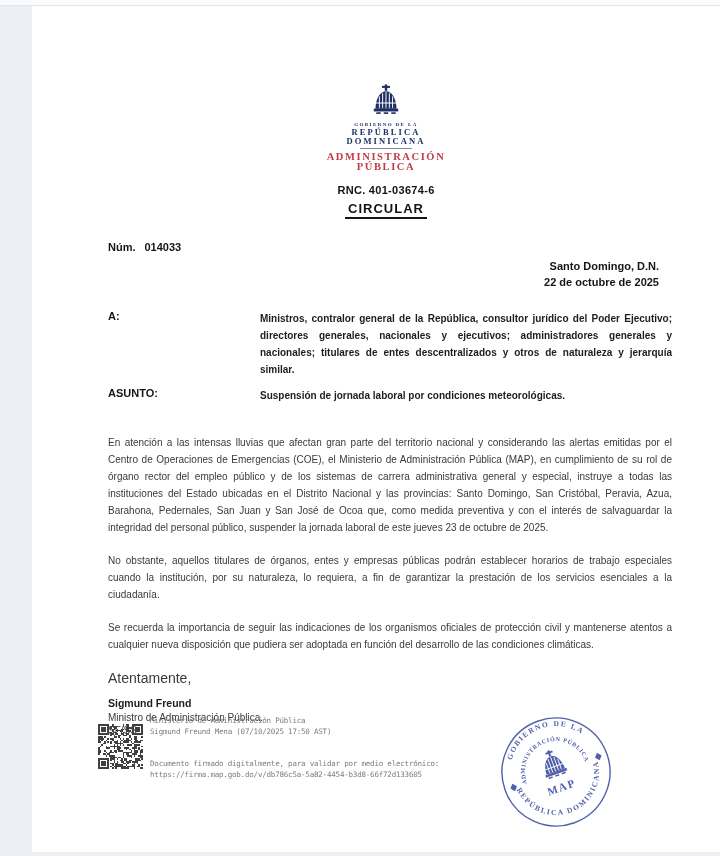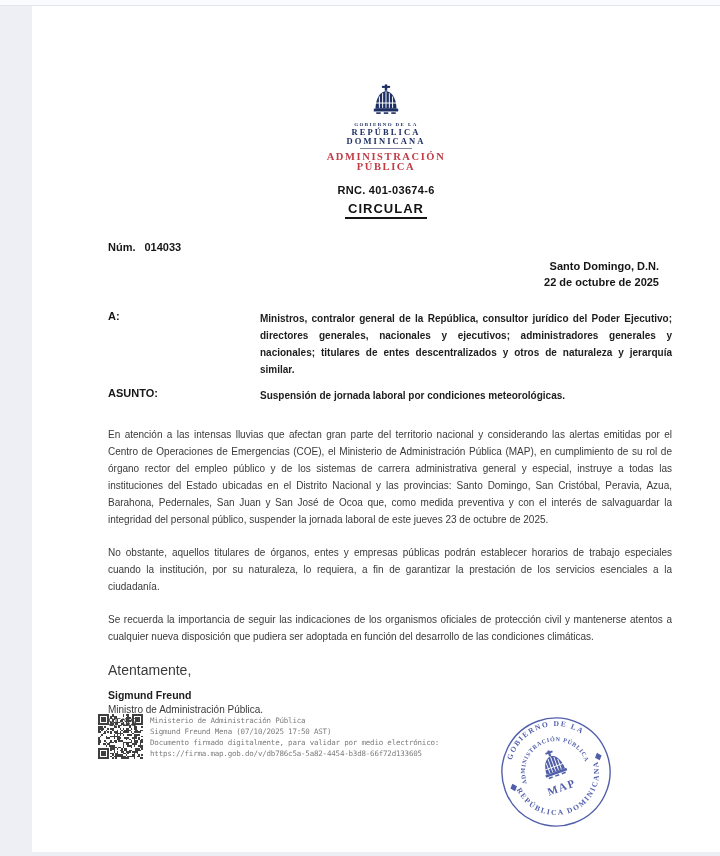--- a/index.html
+++ b/index.html
@@ -25,30 +25,30 @@
   .lh-doctype span{display:inline-block;font-weight:bold;font-size:13px;letter-spacing:1px;color:#131313;border-bottom:2px solid #151515;padding:0 3px 1px 3px;text-align:right;}
   
   .content{padding:0 68px 0 76px;color:#3b3b3b;}
   .meta-row{margin-top:22px;font-weight:bold;font-size:11px;color:#161616;}
   .meta-row .num-value{margin-left:9px;}
   .dateline{text-align:right;font-weight:bold;font-size:11px;line-height:16px;color:#161616;margin-top:5px;margin-right:13px;}
   .info-grid{display:grid;grid-template-columns:152px 1fr;row-gap:9px;margin-top:20px;}
   .info-label{font-weight:bold;font-size:11px;color:#161616;}
   .info-value{font-weight:bold;font-size:10px;line-height:17px;color:#1d1d1d;text-align:justify;}
   .para{font-size:10px;line-height:17px;text-align:justify;margin:16px 0 0 0;color:#3a3a3a;}
-  .para.first{margin-top:22px;}
+  .para.first{margin-top:30px;}
   .closing{font-size:14px;margin-top:17px;color:#3a3a3a;}
   .sig{margin-top:11px;line-height:13.5px;}
   .sig-name{font-weight:bold;font-size:10.5px;color:#1d1d1d;}
   .sig-title,.sig-initials{font-size:10px;color:#3a3a3a;}
   
   .digital{position:absolute;left:66px;top:707px;display:flex;gap:7px;align-items:center;}
   .qr-box{width:45px;height:45px;}
   .ds-text{font-family:"DejaVu Sans Mono",monospace;font-size:7.5px;line-height:11px;color:#7c7c7c;letter-spacing:-0.2px;padding-top:2px;}
-  .ds-gap{margin-top:0;}
+  .ds-gap{margin-top:21px;}
   
   .seal{position:absolute;left:464px;top:706px;width:120px;height:120px;opacity:0.88;}
   .seal-arc-lg{font-family:"Liberation Serif",serif;font-weight:bold;font-size:7.5px;letter-spacing:1.6px;fill:#3a4aa0;text-anchor:middle;}
   .seal-arc-sm{font-family:"Liberation Serif",serif;font-weight:bold;font-size:6px;letter-spacing:0.7px;fill:#3a4aa0;text-anchor:middle;}
   .seal-map{font-family:"Liberation Serif",serif;font-weight:bold;font-size:11px;letter-spacing:1.5px;fill:#3a4aa0;text-anchor:middle;}
   .seal-use{fill:#3a4aa0;}
   .defs-hidden{position:absolute;width:0;height:0;overflow:hidden;}
 </style>
 </head>
 <body>

